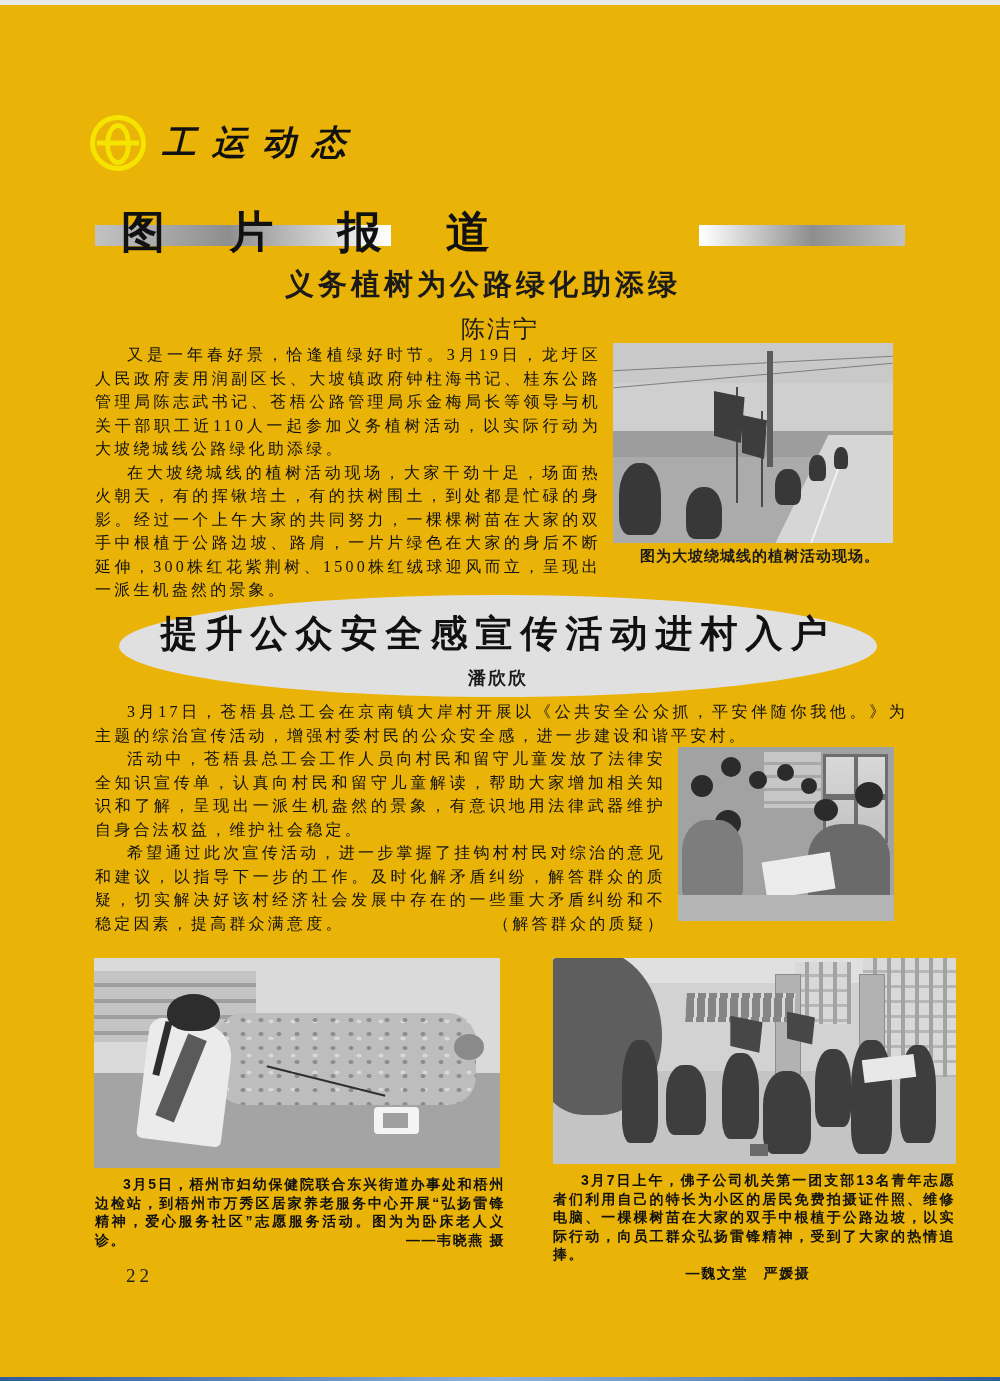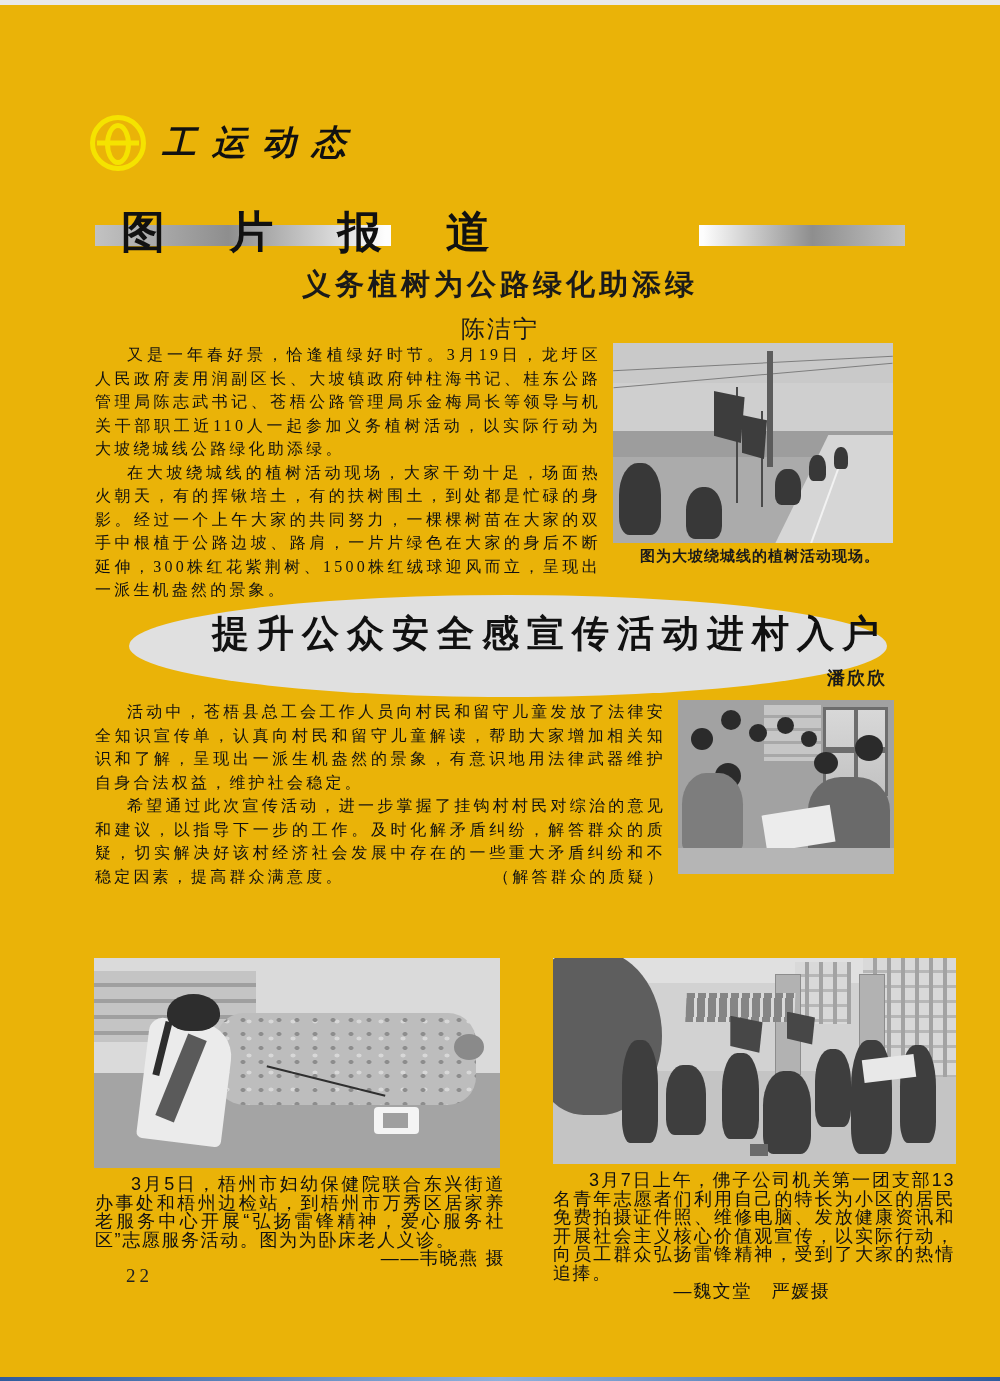--- a/index.html
+++ b/index.html
@@ -18,33 +18,33 @@
 
   
   .sec-head{position:absolute;top:206px;left:95px;width:810px;height:52px;}
   .bar{position:absolute;top:14px;height:21px;}
   .bar-left{left:0;width:296px;background:linear-gradient(to right,#c2c2c2,#8e8e8e 45%,#fdfdfd 98%);}
   .bar-right{right:0;width:206px;background:linear-gradient(to right,#fdfdfd 2%,#8e8e8e 55%,#c2c2c2);}
   .sec-title{position:absolute;left:0;right:0;top:-8px;text-align:left;font-size:44px;font-weight:bold;
              letter-spacing:26px;text-indent:26px;color:#111;}
 
   
-  .a1-title{position:absolute;top:260px;left:95px;width:810px;text-align:center;font-size:29px;
+  .a1-title{position:absolute;top:260px;left:78px;width:810px;text-align:center;font-size:29px;
             font-weight:600;letter-spacing:4px;}
   .a1-author{position:absolute;top:308px;left:95px;width:810px;text-align:center;font-size:24px;letter-spacing:2px;}
   .a1-body{position:absolute;top:338px;left:95px;width:812px;overflow:hidden;}
   .a1-body p, .a2-body p{margin:0;font-family:"Liberation Serif",serif;font-size:16px;line-height:23.5px;
        letter-spacing:3.2px;text-align:justify;text-indent:2em;color:#111;}
   .float1{float:right;width:294px;margin-left:12px;}
   .float2{float:right;width:230px;margin-left:12px;}
   .photo-caption{margin-top:4px;text-align:center;font-size:15px;font-weight:bold;letter-spacing:1px;}
 
   
-  .a2-ellipse{position:absolute;top:590px;left:129px;width:758px;height:102px;background:#e0e0e0;
-              border-radius:50%;text-align:right;}
+  .a2-ellipse{position:absolute;top:590px;left:119px;width:758px;height:102px;background:#e0e0e0;
+              border-radius:50%;text-align:center;}
   .a2-title{padding-top:14px;font-size:37px;font-weight:bold;letter-spacing:8px;color:#111;}
   .a2-author{margin-top:7px;font-size:18px;letter-spacing:2px;font-weight:600;}
   .a2-body{position:absolute;top:695px;left:95px;width:813px;overflow:hidden;}
   .sig{float:right;}
 
   
   .ph{position:relative;overflow:hidden;}
   .ph1{width:280px;height:200px;background:linear-gradient(#c9c9c9 0 20%,#cfcfcf 20% 44%,#9d9d9d 44% 57%,#ababab 57% 100%);}
   .ph1 .road{position:absolute;right:0;top:46%;width:42%;height:54%;background:#d6d6d6;
              clip-path:polygon(45% 0,100% 0,100% 100%,0 100%);}
@@ -89,21 +89,21 @@
   .ph4 .tree{position:absolute;left:-5%;top:-4%;width:32%;height:80%;background:#5e5e5e;
        border-radius:40% 60% 55% 45%;}
   .ph4 .banner{position:absolute;left:33%;top:17%;width:27%;height:14%;background:#858585;transform:skewX(-3deg);
        background-image:repeating-linear-gradient(to right,transparent 0 8px,#d9d9d9 8px 11px);}
   .ph4 .flag4{position:absolute;background:#474747;clip-path:polygon(0 0,100% 18%,90% 100%,0 82%);}
   .ph4 .crowd{position:absolute;background:#3e3e3e;border-radius:42% 42% 22% 22%;}
   .ph4 .news{position:absolute;right:10%;top:48%;width:13%;height:11%;background:#e8e8e8;transform:rotate(-7deg);}
   .ph4 .stool{position:absolute;width:18px;height:12px;background:#6a6a6a;}
 
   
-  .cap{position:absolute;font-size:18px;font-weight:normal;line-height:18.5px;letter-spacing:1.6px;
+  .cap{position:absolute;font-size:14px;font-weight:bold;line-height:18.5px;letter-spacing:1.6px;
        text-align:justify;color:#111;}
   .cap p{margin:0;text-indent:2em;}
   .credit-right{text-align:center;padding-right:40px;text-indent:0;}
 
   .pagenum{position:absolute;top:1260px;left:126px;font-family:"Liberation Serif",serif;
            font-size:19px;letter-spacing:4px;color:#222;}
   .bottom-bar{position:absolute;left:0;top:1372px;width:100%;height:9px;
               background:linear-gradient(to right,#2f5c9e,#8fb1dd 50%,#2f5c9e);}
 </style>
 </head>
@@ -151,20 +151,21 @@
     <p>又是一年春好景，恰逢植绿好时节。3月19日，龙圩区人民政府麦用润副区长、大坡镇政府钟柱海书记、桂东公路管理局陈志武书记、苍梧公路管理局乐金梅局长等领导与机关干部职工近110人一起参加义务植树活动，以实际行动为大坡绕城线公路绿化助添绿。</p>
     <p>在大坡绕城线的植树活动现场，大家干劲十足，场面热火朝天，有的挥锹培土，有的扶树围土，到处都是忙碌的身影。经过一个上午大家的共同努力，一棵棵树苗在大家的双手中根植于公路边坡、路肩，一片片绿色在大家的身后不断延伸，300株红花紫荆树、1500株红绒球迎风而立，呈现出一派生机盎然的景象。</p>
   </div>
 
   <div class="a2-ellipse">
     <div class="a2-title">提升公众安全感宣传活动进村入户</div>
     <div class="a2-author">潘欣欣</div>
   </div>
 
   <div class="a2-body">
+    <p>3月17日，苍梧县总工会在京南镇大岸村开展以《公共安全公众抓，平安伴随你我他。》为主题的综治宣传活动，增强村委村民的公众安全感，进一步建设和谐平安村。</p>
     <div class="float2">
       <div class="ph ph2">
         <div class="window">
           <div class="wgrid"></div>
         </div>
         <div class="shelf"></div>
         <div class="head" style="left:6%;top:16%;width:22px;height:22px;"></div>
         <div class="head" style="left:20%;top:6%;width:20px;height:20px;"></div>
         <div class="head" style="left:33%;top:14%;width:18px;height:18px;"></div>
         <div class="head" style="left:46%;top:10%;width:17px;height:17px;"></div>
@@ -217,20 +218,20 @@
       <div class="crowd" style="left:86%;top:42%;width:9%;height:48%;"></div>
       <div class="news"></div>
       <div class="stool" style="left:49%;bottom:4%;"></div>
     </div>
   </div>
 
   <div class="cap" style="top:1170px;left:95px;width:410px;">
     <p><span>3月5日，梧州市妇幼保健院联合东兴街道办事处和梧州边检站，到梧州市万秀区居家养老服务中心开展“弘扬雷锋精神，爱心服务社区”志愿服务活动。图为为卧床老人义诊。</span><span class="sig">——韦晓燕 摄</span></p>
   </div>
   <div class="cap" style="top:1166px;left:553px;width:402px;">
-    <p>3月7日上午，佛子公司机关第一团支部13名青年志愿者们利用自己的特长为小区的居民免费拍摄证件照、维修电脑、发放健康资讯和开展社会主义核心价值观宣传，以实际行动，向员工群众弘扬雷锋精神，受到了大家的热情追捧。</p>
+    <p>3月7日上午，佛子公司机关第一团支部13名青年志愿者们利用自己的特长为小区的居民免费拍摄证件照、维修电脑、一棵棵树苗在大家的双手中根植于公路边坡，以实际行动，向员工群众弘扬雷锋精神，受到了大家的热情追捧。</p>
     <p class="credit-right">—魏文堂　严媛摄</p>
   </div>
 
   <div class="pagenum">22</div>
   <div class="bottom-bar"></div>
 
 </div>
 
 </body></html>

